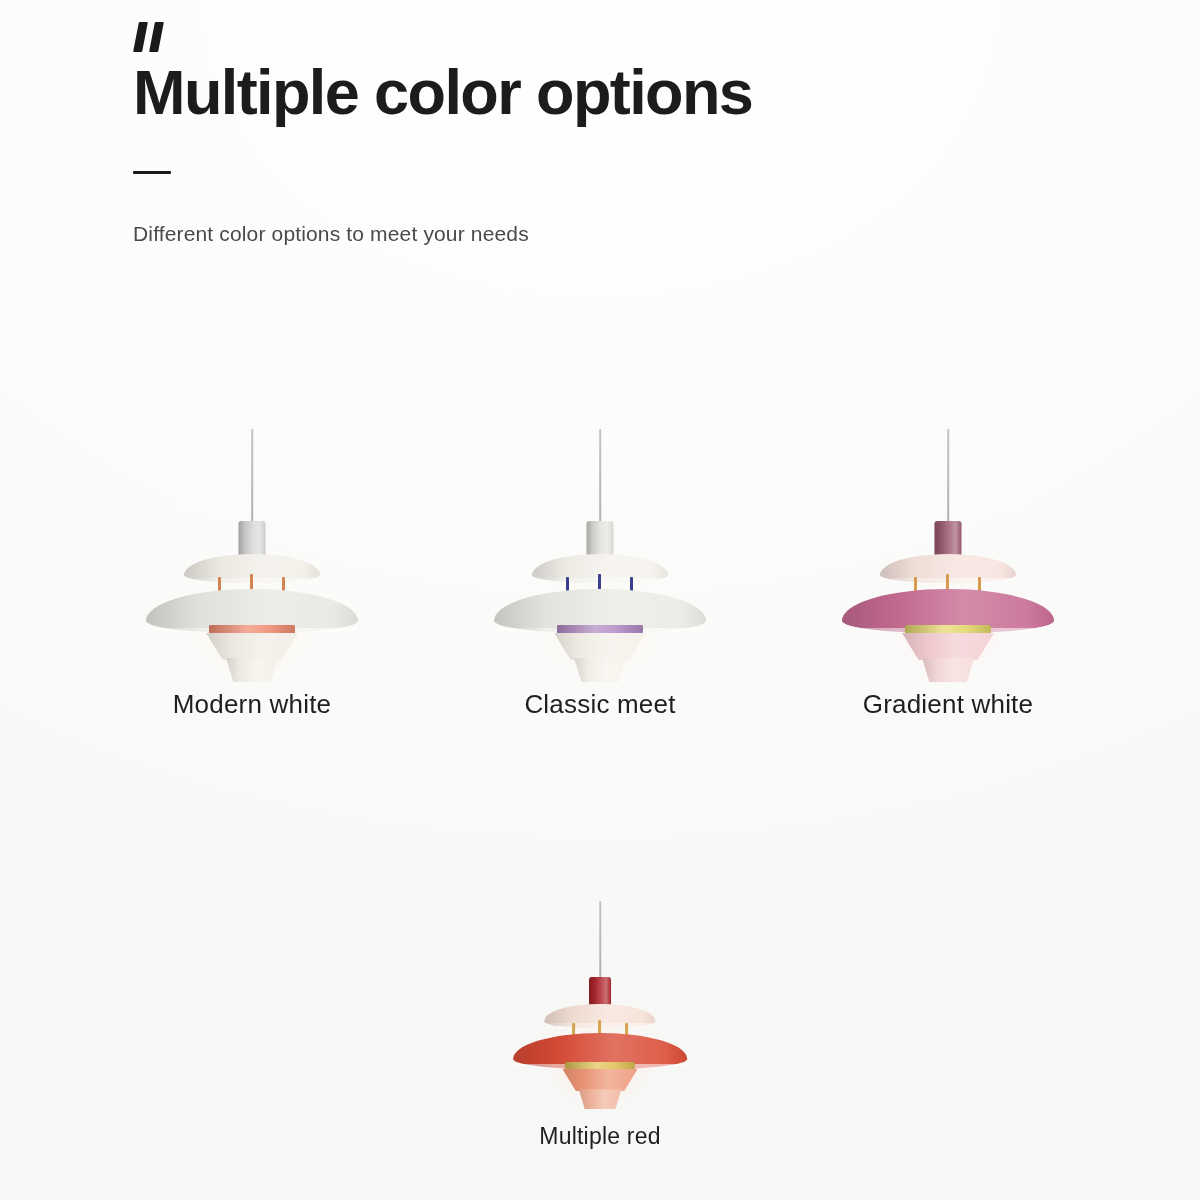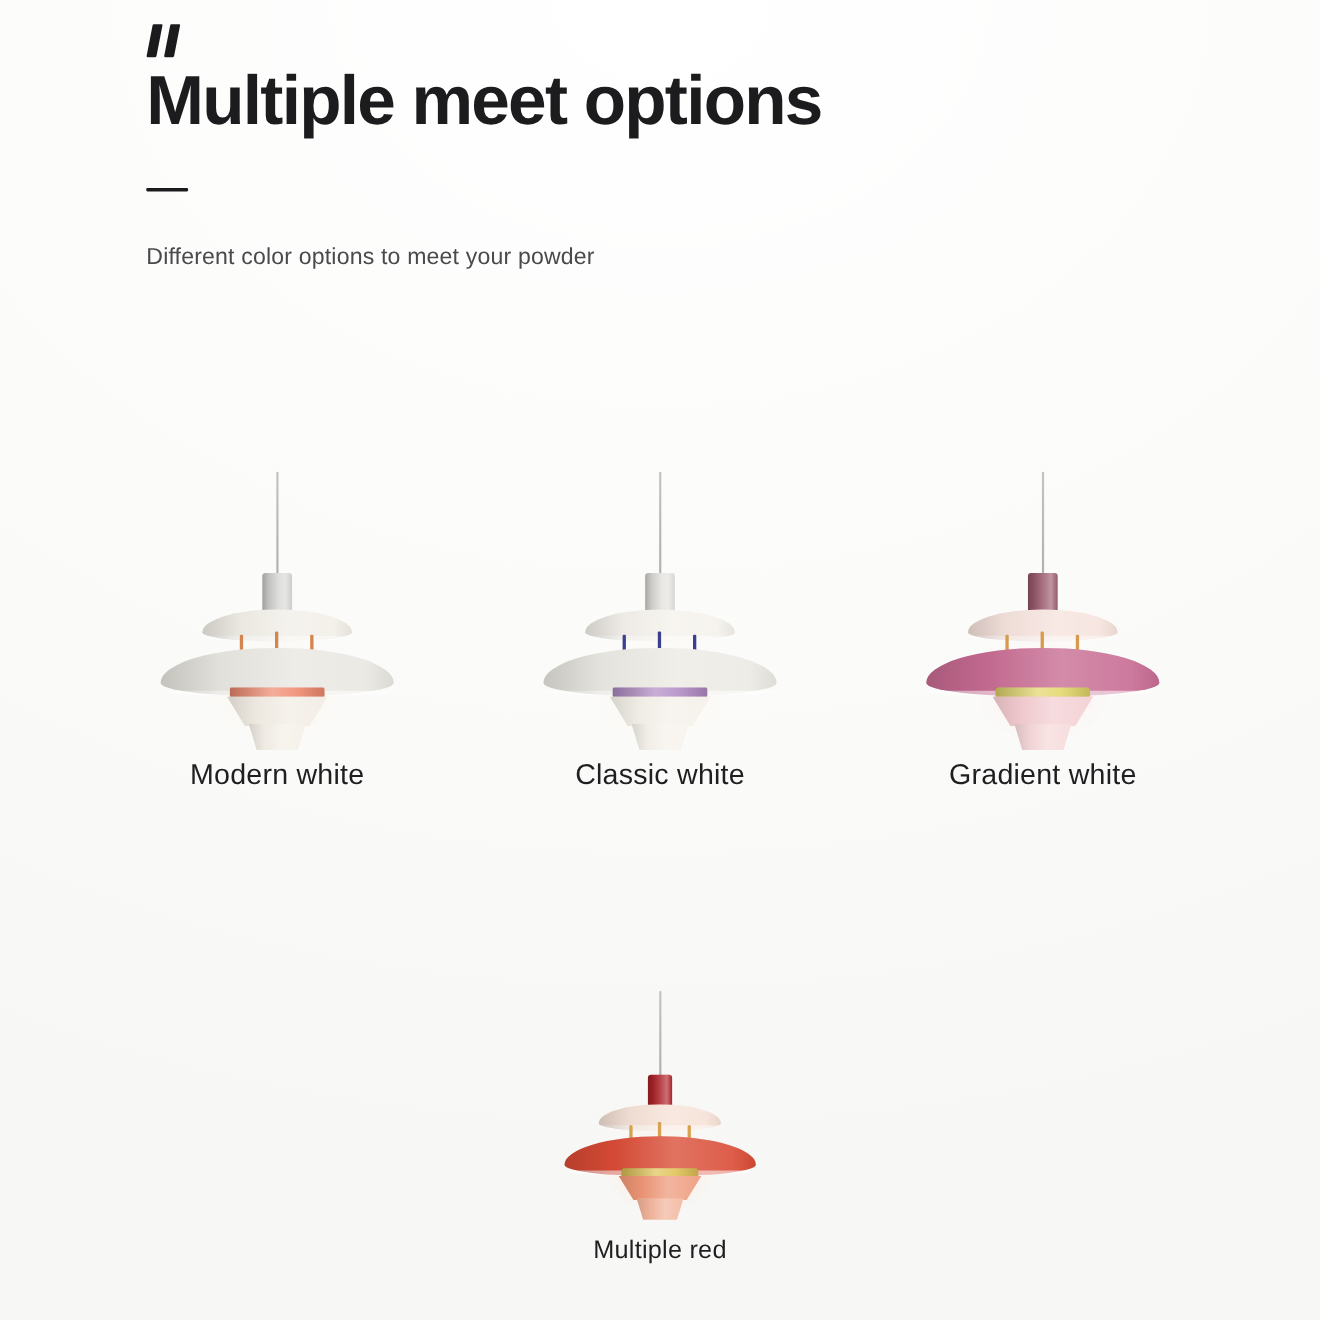--- a/index.html
+++ b/index.html
@@ -173,23 +173,23 @@
 </head>
 <body>
 
 <div id="page">
 
   <div class="header">
     <div class="quote-mark">
       <i></i>
         <i></i>
     </div>
-    <h1 class="page-title">Multiple meet options</h1>
+    <h1 class="page-title">Multiple color options</h1>
     <div class="rule"></div>
-    <p class="subtitle">Different color options to meet your powder</p>
+    <p class="subtitle">Different color options to meet your needs</p>
   </div>
 
   <div class="row row-top" id="row-0">
       <div class="cell">
         <div class="lamp-stage">
           <div class="lamp" style="width: 212px; height: 236px;">
     <div class="cord" style="top:0;height:96px;background:linear-gradient(to bottom,#c4c4c4,#b0b0b0);"></div>
 
     <div class="glow" style="width:120px;height:96px;top:150px;
                 background:radial-gradient(ellipse at center, #fff7e8 0%, #fff7e866 42%, #fff7e800 75%);"></div>
@@ -243,21 +243,21 @@
 
     <div class="ring" style="top:196px;width:86px;height:9px;background:#b18bc4;"></div>
 
     <div class="cone" style="top:204px;width:92px;height:27px;background:#f4f0e9;
                 clip-path:polygon(0% 0%, 100% 0%, 82% 100%, 18% 100%);"></div>
 
     <div class="cone" style="top:229px;width:52px;height:24px;background:#f6f2eb;
                 clip-path:polygon(0% 0%, 100% 0%, 86% 100%, 14% 100%);"></div>
   </div>
         </div>
-        <div class="label">Classic white</div>
+        <div class="label">Classic meet</div>
       </div>
       <div class="cell">
         <div class="lamp-stage">
           <div class="lamp" style="width: 212px; height: 236px;">
     <div class="cord" style="top:0;height:96px;background:linear-gradient(to bottom,#c4c4c4,#b0b0b0);"></div>
 
     <div class="glow" style="width:120px;height:96px;top:150px;
                 background:radial-gradient(ellipse at center, #ffeef0 0%, #ffeef066 42%, #ffeef000 75%);"></div>
 
     <div class="cylinder" style="top:92px;width:27px;height:37px;background:#9d5d70;"></div>

